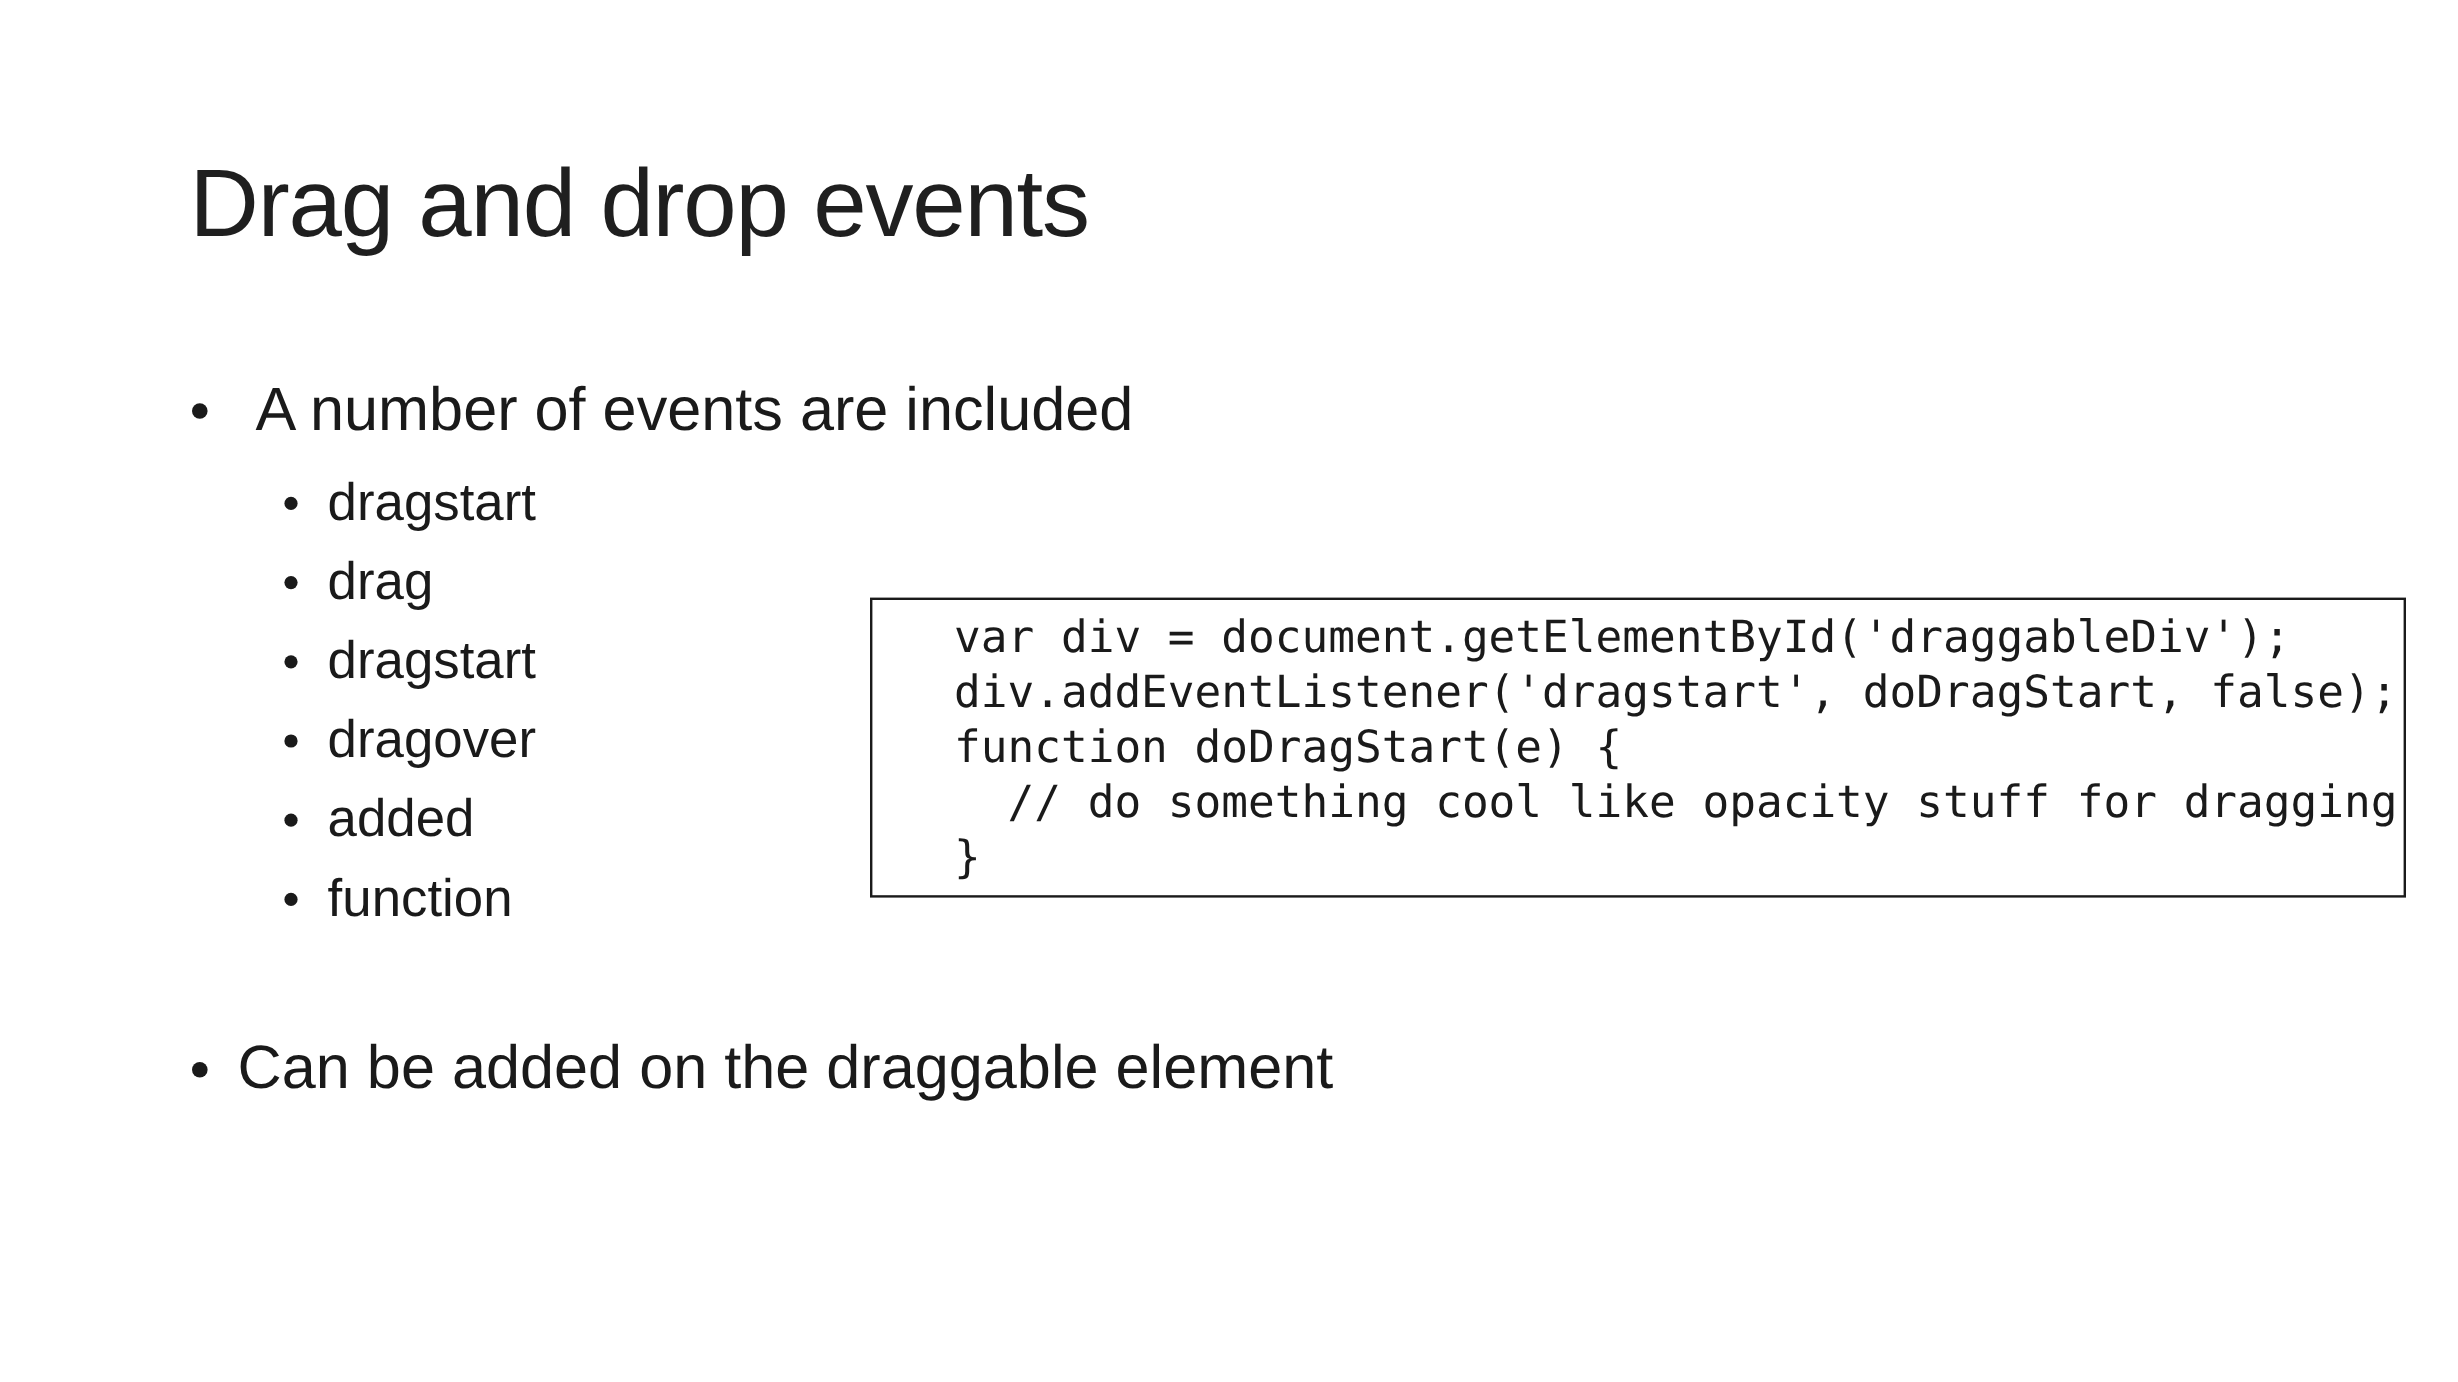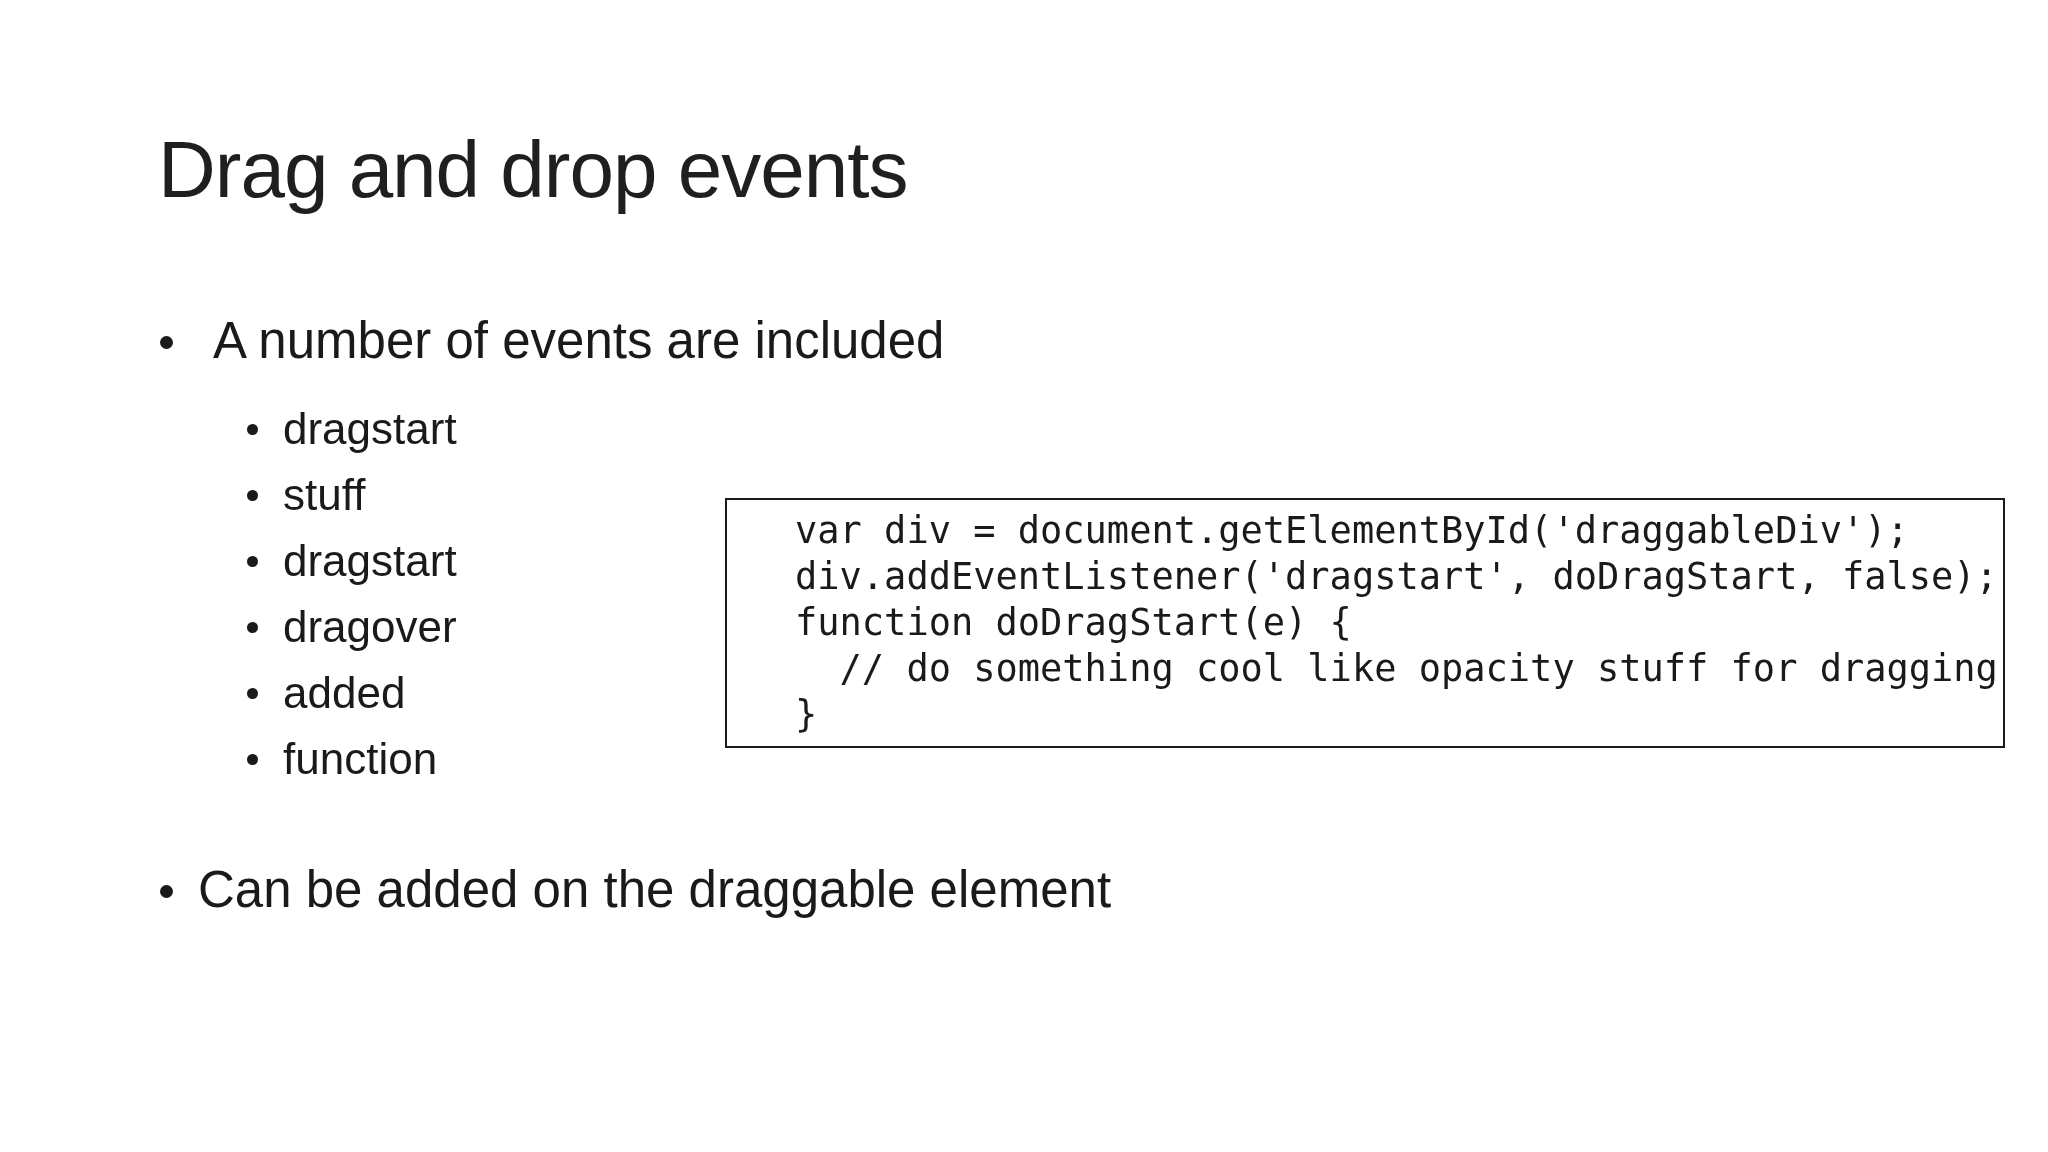--- a/index.html
+++ b/index.html
@@ -42,21 +42,21 @@
     background: #1a1a1a;
     border-radius: 50%;
   }
   .dot.l1 { width: 13px; height: 13px; }
   .dot.l1.first  { left: 160px; top: 336px; }
   .dot.l1.second { left: 160px; top: 885px; }
   .event-list {
     position: absolute;
     left: 273px;
     top: 386px;
-    margin: 10px;
+    margin: 0;
     padding: 0;
     list-style: none;
   }
   .event-list li {
     position: relative;
     height: 66px;
     line-height: 66px;
     font-size: 44px;
     white-space: nowrap;
   }
@@ -96,21 +96,21 @@
   <span class="dot l1 first"></span>
   <div class="l1-text first">A number of events are included</div>
 
   <ul class="event-list">
       <li>
       <span class="dot l2"></span>
       <span class="l2-label">dragstart</span>
     </li>
       <li>
       <span class="dot l2"></span>
-      <span class="l2-label">stuff</span>
+      <span class="l2-label">drag</span>
     </li>
       <li>
       <span class="dot l2"></span>
       <span class="l2-label">dragstart</span>
     </li>
       <li>
       <span class="dot l2"></span>
       <span class="l2-label">dragover</span>
     </li>
       <li>

